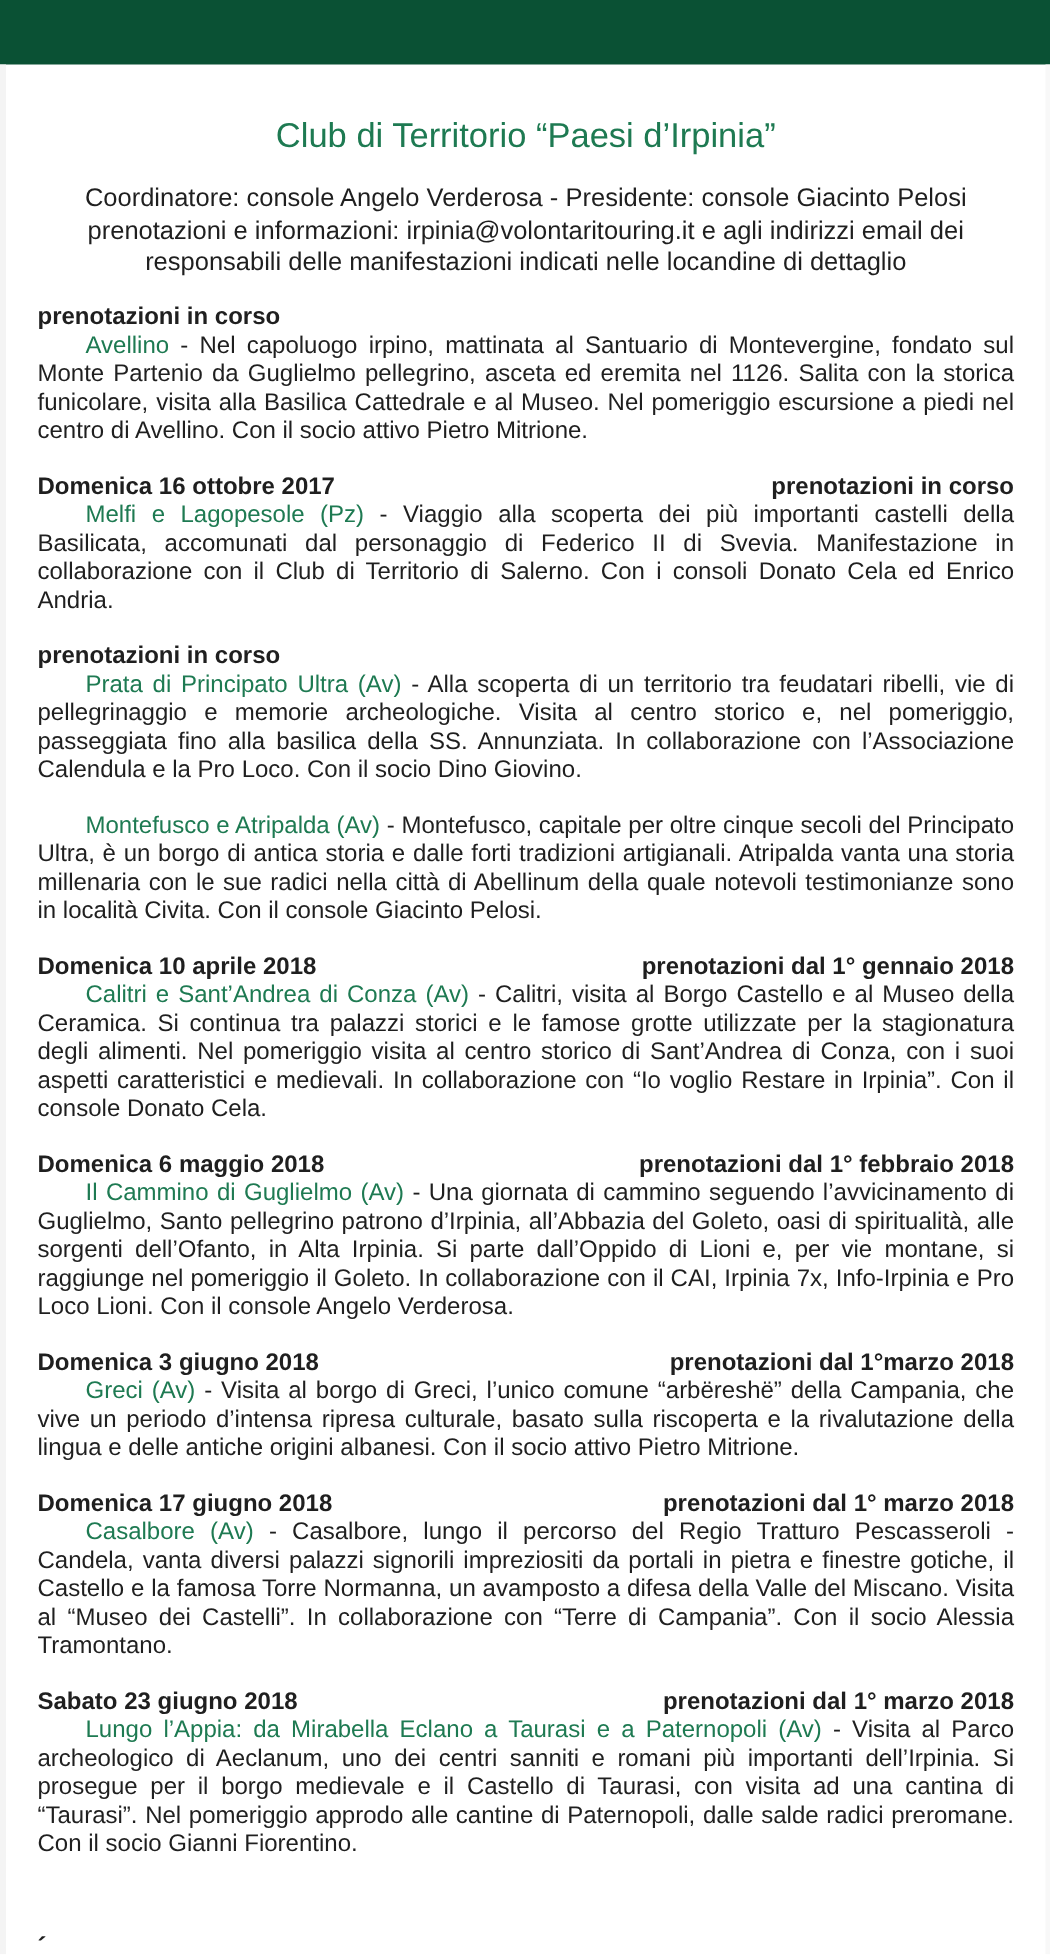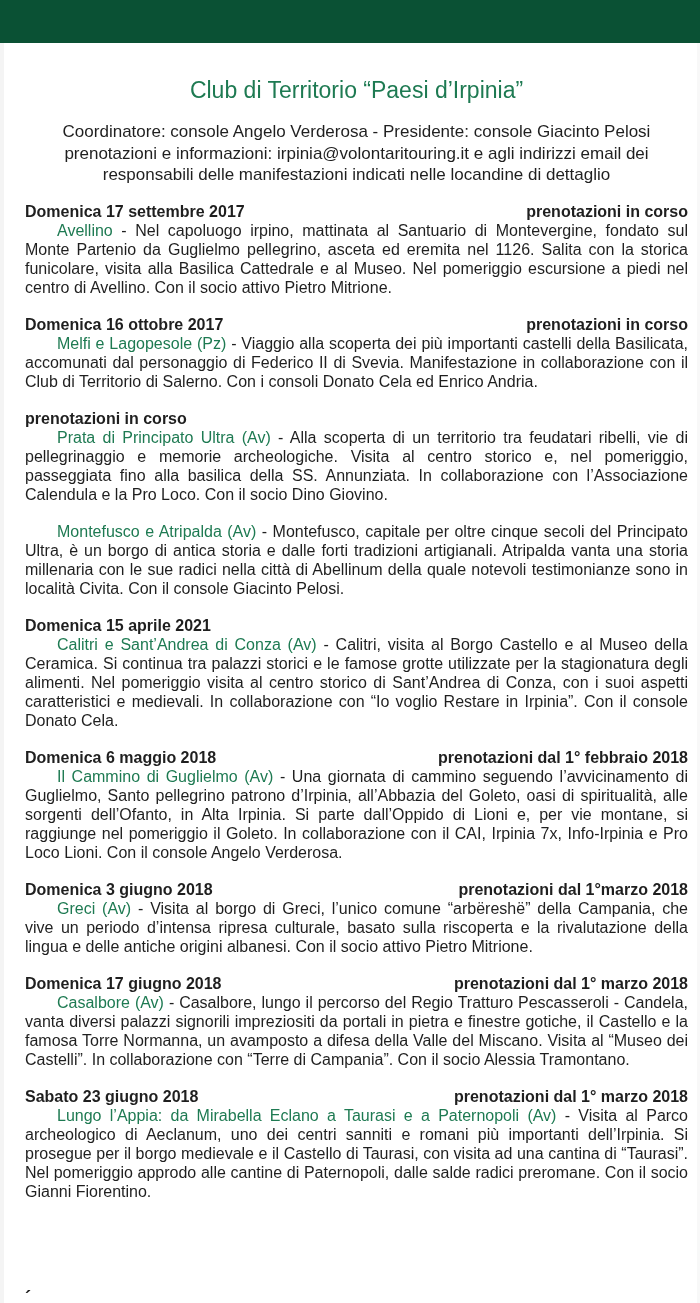--- a/index.html
+++ b/index.html
@@ -27,21 +27,21 @@
     width: 4px;
     background: #f4f4f4;
   }
   .edge-right {
     position: absolute;
     right: 0; top: 43px; bottom: 0;
     width: 3px;
     background: #f8f8f8;
   }
   .content {
-    padding: 33px 12px 0 25px;
+    padding: 33px 24px 0 25px;
   }
   .page-title {
     text-align: center;
     color: #1e7a52;
     font-size: 23px;
     line-height: 29px;
     font-weight: 400;
     margin: 0;
   }
   .intro {
@@ -96,21 +96,20 @@
   <div class="content">
     <h1 class="page-title">Club di Territorio “Paesi d’Irpinia”</h1>
 
     <p class="intro"><span>Coordinatore: console Angelo Verderosa - Presidente: console Giacinto Pelosi</span><br>
       <span>prenotazioni e informazioni: </span><span class="email">irpinia@volontaritouring.it</span><span> e agli indirizzi email dei responsabili delle manifestazioni indicati nelle locandine di dettaglio</span><br>
     </p>
 
     <div class="events">
   <div class="event">
     <div class="event-head">
-      <span>Domenica 17 settembre 2017</span>
       <span>prenotazioni in corso</span>
     </div>
     <p class="event-body"><span class="place">Avellino</span> <span>- Nel capoluogo irpino, mattinata al Santuario di Montevergine, fondato sul Monte Partenio da Guglielmo pellegrino, asceta ed eremita nel 1126. Salita con la storica funicolare, visita alla Basilica Cattedrale e al Museo. Nel pomeriggio escursione a piedi nel centro di Avellino. Con il socio attivo Pietro Mitrione.</span></p>
   </div>
 
   <div class="event">
     <div class="event-head">
       <span>Domenica 16 ottobre 2017</span>
       <span>prenotazioni in corso</span>
     </div>
@@ -123,21 +122,22 @@
     </div>
     <p class="event-body"><span class="place">Prata di Principato Ultra (Av)</span> <span>- Alla scoperta di un territorio tra feudatari ribelli, vie di pellegrinaggio e memorie archeologiche. Visita al centro storico e, nel pomeriggio, passeggiata fino alla basilica della SS. Annunziata. In collaborazione con l’Associazione Calendula e la Pro Loco. Con il socio Dino Giovino.</span></p>
   </div>
 
   <div class="event">
     <p class="event-body"><span class="place">Montefusco e Atripalda (Av)</span> <span>- Montefusco, capitale per oltre cinque secoli del Principato Ultra, è un borgo di antica storia e dalle forti tradizioni artigianali. Atripalda vanta una storia millenaria con le sue radici nella città di Abellinum della quale notevoli testimonianze sono in località Civita. Con il console Giacinto Pelosi.</span></p>
   </div>
 
   <div class="event">
     <div class="event-head">
-      <span>Domenica 15 aprile 2021</span>
+      <span>Domenica 10 aprile 2018</span>
+      <span>prenotazioni dal 1° gennaio 2018</span>
     </div>
     <p class="event-body"><span class="place">Calitri e Sant’Andrea di Conza (Av)</span> <span>- Calitri, visita al Borgo Castello e al Museo della Ceramica. Si continua tra palazzi storici e le famose grotte utilizzate per la stagionatura degli alimenti. Nel pomeriggio visita al centro storico di Sant’Andrea di Conza, con i suoi aspetti caratteristici e medievali. In collaborazione con “Io voglio Restare in Irpinia”. Con il console Donato Cela.</span></p>
   </div>
 
   <div class="event">
     <div class="event-head">
       <span>Domenica 6 maggio 2018</span>
       <span>prenotazioni dal 1° febbraio 2018</span>
     </div>
     <p class="event-body"><span class="place">Il Cammino di Guglielmo (Av)</span> <span>- Una giornata di cammino seguendo l’avvicinamento di Guglielmo, Santo pellegrino patrono d’Irpinia, all’Abbazia del Goleto, oasi di spiritualità, alle sorgenti dell’Ofanto, in Alta Irpinia. Si parte dall’Oppido di Lioni e, per vie montane, si raggiunge nel pomeriggio il Goleto. In collaborazione con il CAI, Irpinia 7x, Info-Irpinia e Pro Loco Lioni. Con il console Angelo Verderosa.</span></p>

